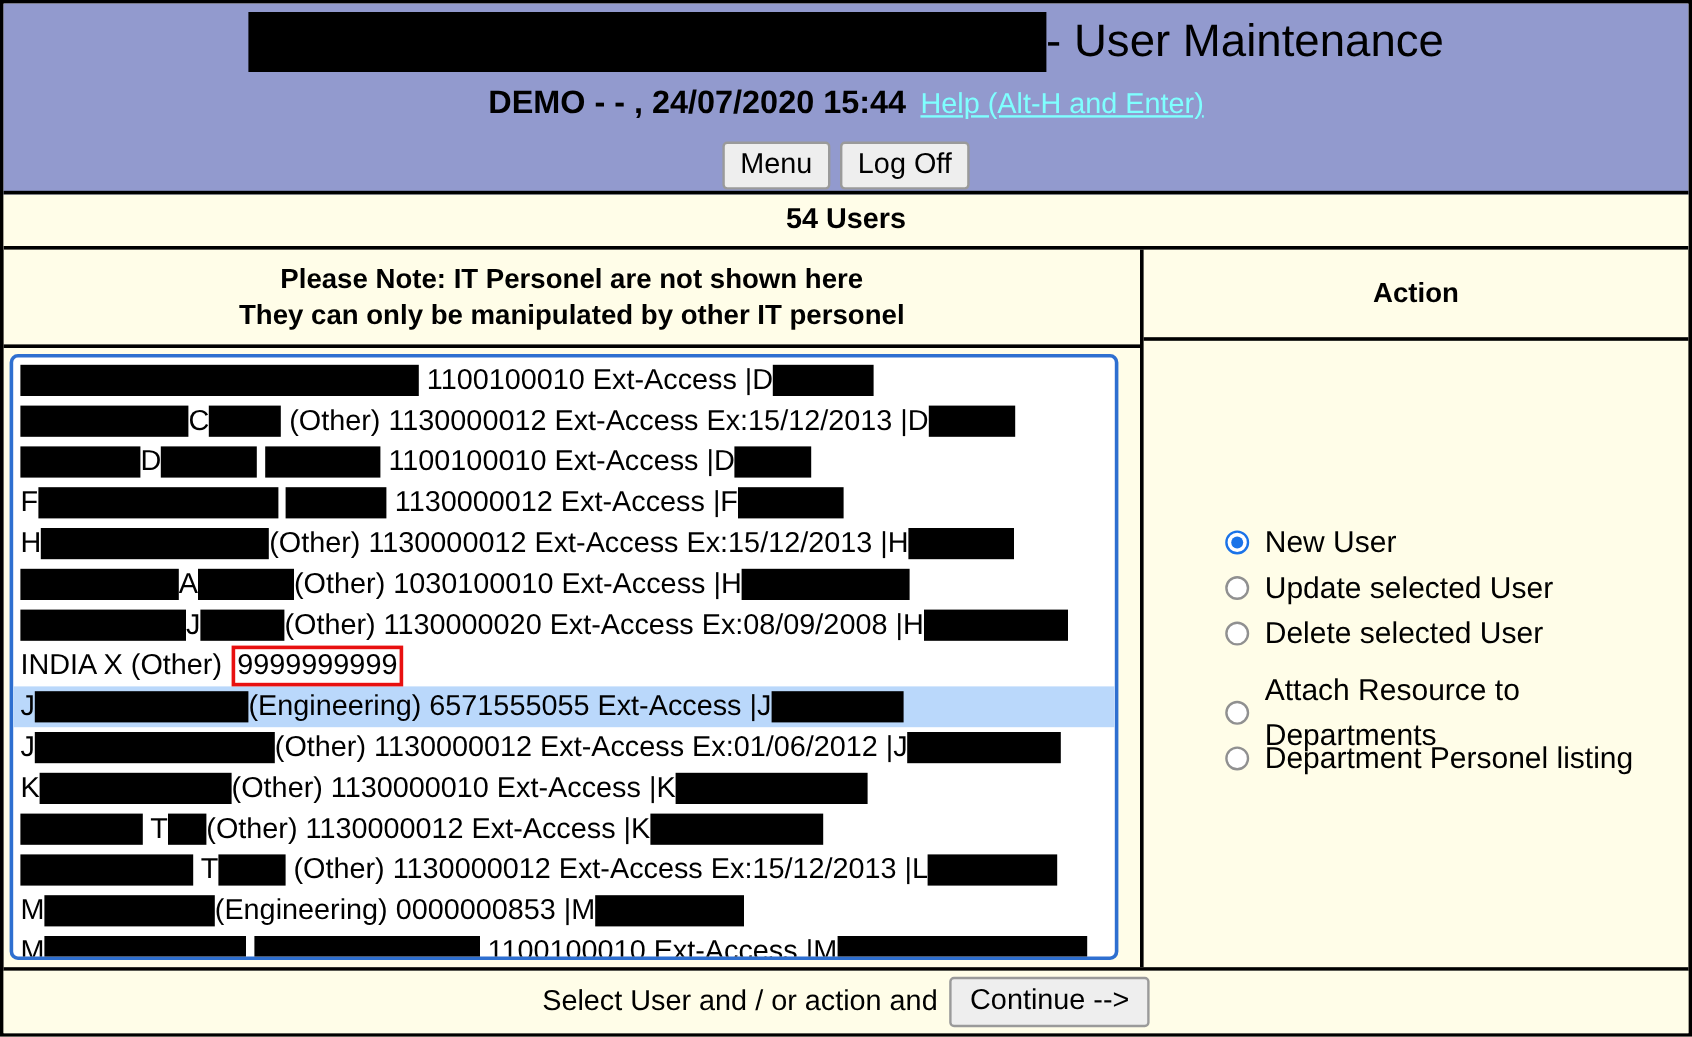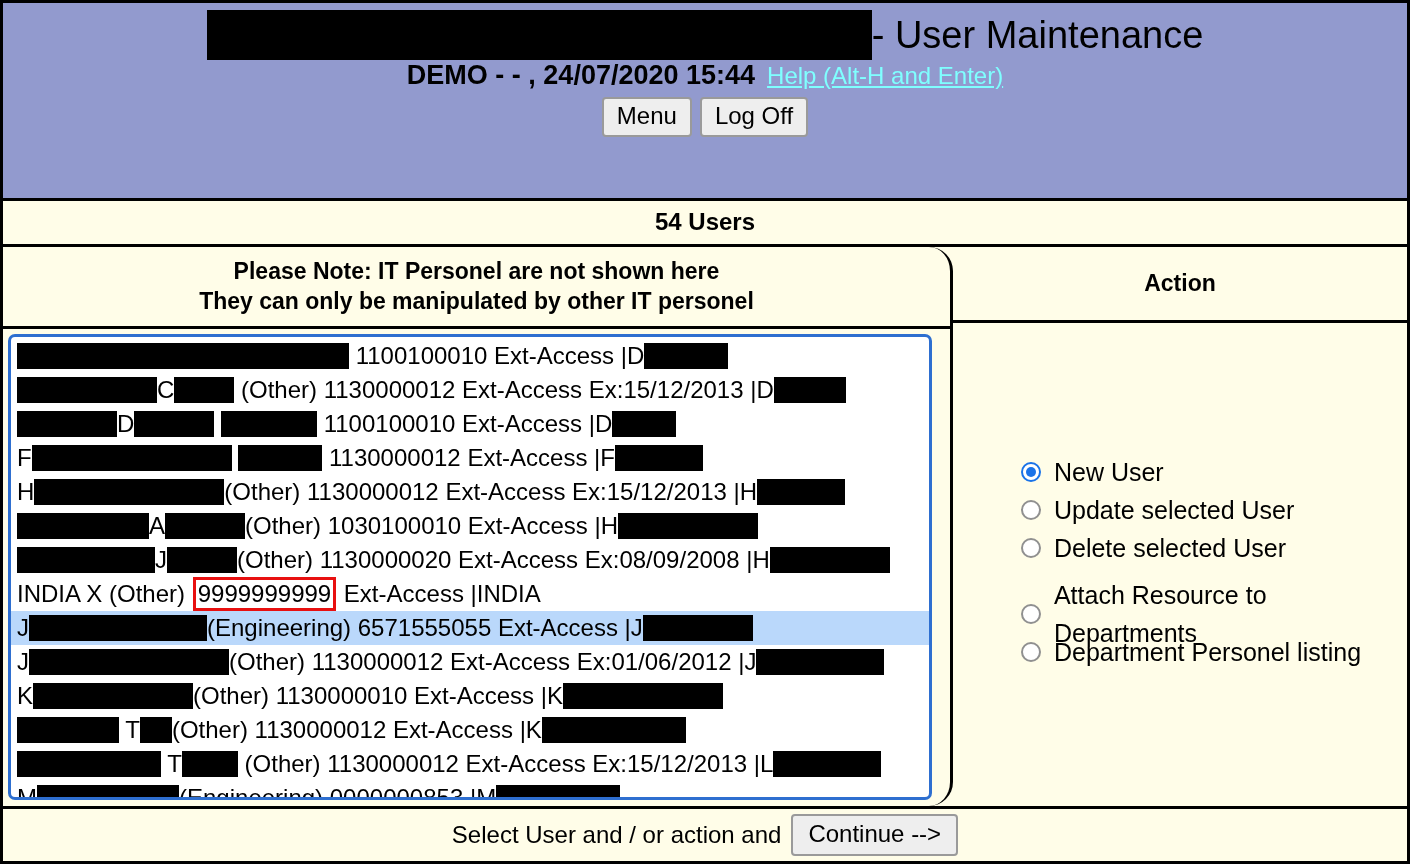--- a/index.html
+++ b/index.html
@@ -25,21 +25,21 @@
   }
 
   
   .header {
     background: #929ace;
     border-bottom: 3px solid #000;
     text-align: center;
     padding: 4px 0 10px 0;
     flex: 0 0 auto;
     position: relative;
-    height: 198px;
+    height: 159px;
     box-sizing: border-box;
   }
   .title-line {
     font-size: 38px;
     font-weight: 400;
     line-height: 54px;
     white-space: nowrap;
     display: flex;
     justify-content: center;
     align-items: center;
@@ -54,21 +54,21 @@
     width: 665px;
     height: 50px;
   }
   .title-text {
     font-size: 38px;
     letter-spacing: 0px;
   }
   .demo-line {
     font-size: 27px;
     font-weight: bold;
-    line-height: 28px;
+    line-height: 49px;
     white-space: nowrap;
     margin-top: -2px;
   }
   .help-link {
     color: #7fffff;
     font-weight: normal;
     font-size: 24px;
     text-decoration: underline;
     margin-left: 12px;
     cursor: pointer;
@@ -108,21 +108,20 @@
     flex: 1 1 auto;
     min-height: 0;
     border-bottom: 3px solid #000;
   }
   .left-col {
     width: 970px;
     box-sizing: border-box;
     border-right: 3px solid #000;
     display: flex;
     flex-direction: column;
-    border-radius: 24px;
   }
   .right-col {
     flex: 1 1 auto;
     display: flex;
     flex-direction: column;
   }
   .note-cell {
     text-align: center;
     font-size: 23px;
     font-weight: bold;
@@ -331,21 +330,20 @@
             <div class="row">
               <span class="blk" style="width: 138px;"></span>
               <span class="txt">J</span>
               <span class="blk" style="width: 70px;"></span>
               <span class="txt">(Other) 1130000020 Ext-Access Ex:08/09/2008 |H</span>
               <span class="blk" style="width: 120px;"></span>
             </div>
             <div class="row">
               <span class="txt">INDIA X (Other) </span>
               <span class="boxed-num">9999999999</span>
-              <span class="txt"> Ext-Access |INDIA</span>
             </div>
             <div class="row selected">
               <span class="txt">J</span>
               <span class="blk" style="width: 178px;"></span>
               <span class="txt">(Engineering) 6571555055 Ext-Access |J</span>
               <span class="blk" style="width: 110px;"></span>
             </div>
             <div class="row">
               <span class="txt">J</span>
               <span class="blk" style="width: 200px;"></span>

